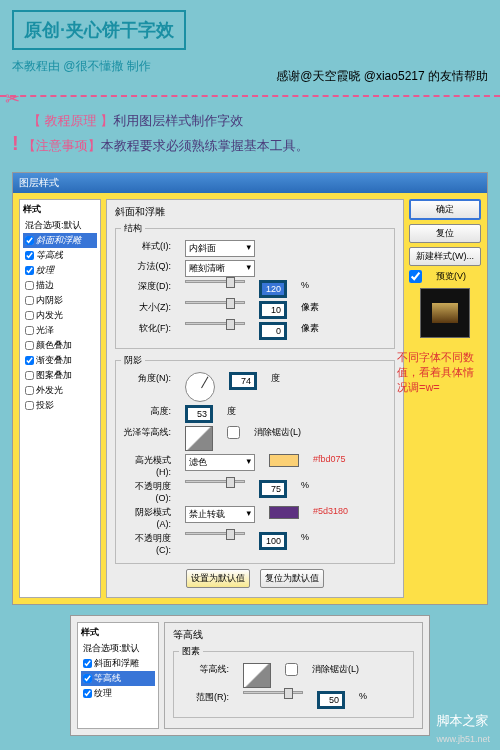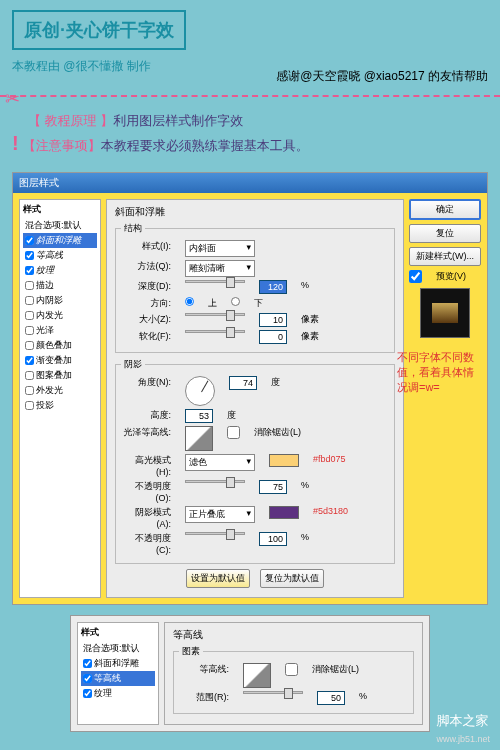--- a/index.html
+++ b/index.html
@@ -25,21 +25,21 @@
 .left-panel input[type=checkbox]{width:9px;height:9px}
 .mid-panel{flex:1;border:1px solid #aaa;background:#ececec;padding:5px 8px;margin-left:5px}
 .group-title{font-size:10px;margin-bottom:3px}
 .fieldset{border:1px solid #bbb;padding:5px;margin-bottom:5px}
 .fieldset legend{font-size:9px;padding:0 3px}
 .row{display:flex;align-items:flex-start;margin-bottom:3px;gap:14px;font-size:9px}
 .row label{width:50px;text-align:right}
 .dropdown{border:1px solid #888;background:#fff;padding:1px 3px;width:70px;font-size:9px;display:inline-flex;justify-content:space-between}
 .slider{width:60px;height:3px;background:#ccc;position:relative;border:1px solid #999}
 .slider::after{content:'';position:absolute;width:7px;height:9px;background:#ddd;border:1px solid #666;top:-4px;left:40px}
-.numbox{border:1px solid #0c4a6e;background:#fff;padding:1px 3px;width:28px;font-size:9px;text-align:right}
+.numbox{border:3px solid #0c4a6e;background:#fff;padding:1px 3px;width:28px;font-size:9px;text-align:right}
 .swatch{width:30px;height:13px;border:1px solid #666;display:inline-block}
 .right-panel{width:72px;margin-left:5px}
 .btn{border:1px solid #888;background:linear-gradient(#fdfdfd,#e5e5e5);padding:2px 4px;font-size:9px;text-align:center;margin-bottom:4px;border-radius:2px}
 .btn.primary{border:2px solid #3875d7}
 .btn.yellow{background:linear-gradient(#fdfdfd,#f8e890)}
 .preview-box{width:50px;height:50px;background:#111;margin:5px auto;border:1px solid #666;display:flex;align-items:center;justify-content:center}
 .preview-box .inner{width:26px;height:20px;background:linear-gradient(#c8a858,#5a3810)}
 .red-note{color:#d33;font-size:11px;position:absolute;right:18px;top:350px;width:85px;line-height:15px}
 .dialog2{background:#ececec;border:1px solid #999;margin:10px 70px 10px 70px;font-size:10px;display:flex;padding:6px}
 .watermark{position:absolute;bottom:5px;right:10px;font-size:13px;color:#fff;}
@@ -141,27 +141,20 @@
               <span>▾</span>
             </span>
           </div>
         <div class="row">
             <label>深度(D):</label>
             <span class="slider"></span>
             <span class="numbox" style="background:#3875d7;color:#fff">120</span>
             <span>%</span>
           </div>
         <div class="row">
-            <label>方向:</label>
-            <input type="radio" class="radio" checked="" style="">
-            <span>上</span>
-            <input type="radio" class="radio" style="">
-            <span>下</span>
-          </div>
-        <div class="row">
             <label>大小(Z):</label>
             <span class="slider"></span>
             <span class="numbox">10</span>
             <span>像素</span>
           </div>
         <div class="row">
             <label>软化(F):</label>
             <span class="slider"></span>
             <span class="numbox">0</span>
             <span>像素</span>
@@ -197,21 +190,21 @@
           </div>
         <div class="row">
             <label>不透明度(O):</label>
             <span class="slider"></span>
             <span class="numbox">75</span>
             <span>%</span>
           </div>
         <div class="row">
             <label>阴影模式(A):</label>
             <span class="dropdown">
-              <span>正片叠底</span>
+              <span>禁止转载</span>
               <span>▾</span>
             </span>
             <span class="swatch" style="background:#5d3180"></span>
             <span style="color:#d33">#5d3180</span>
           </div>
         <div class="row">
             <label>不透明度(C):</label>
             <span class="slider"></span>
             <span class="numbox">100</span>
             <span>%</span>

